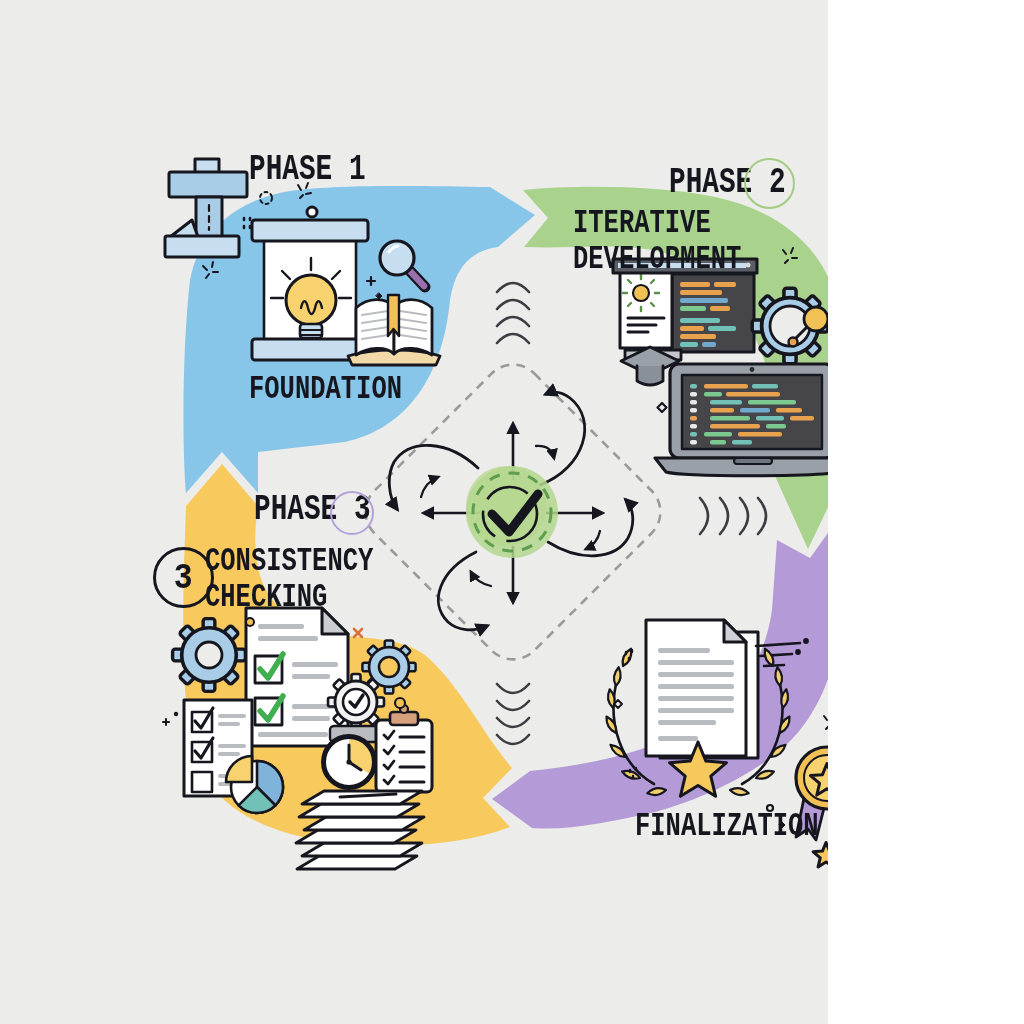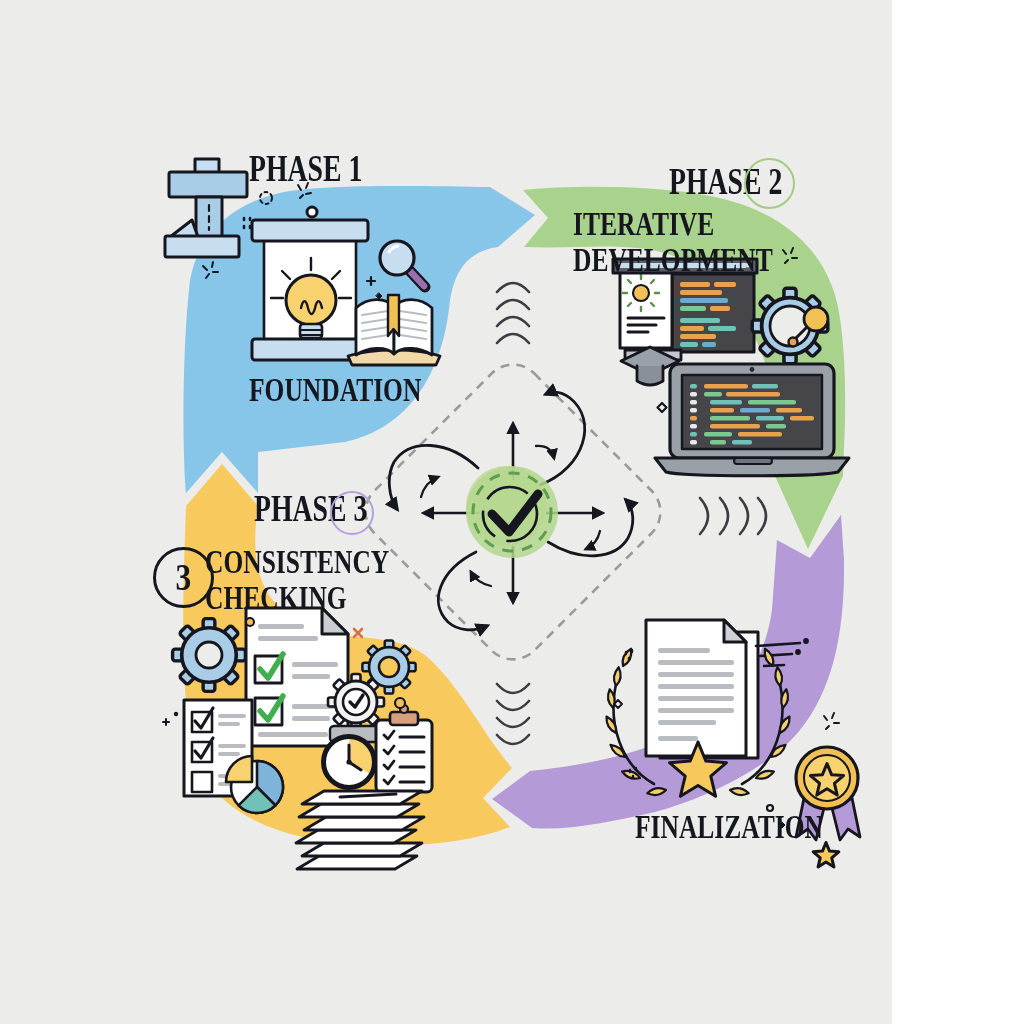--- a/index.html
+++ b/index.html
@@ -1,17 +1,17 @@
 <!DOCTYPE html>
 <html style="--bg: #ececea; --ink: #16161f; --blue: #87c5e9; --green: #a9d28c; --yellow: #f8ca5d; --purple: #b49ad7; --center-green: #b3d78d; --check-green: #3fae4e; --code-bg: #46464a; --code-orange: #e8a14d; --code-green: #7cc98f; --code-blue: #71a9cd; --code-teal: #72c1b9; --gold: #f2c155; --gold-light: #f7d26e; --icon-blue: #a9cde7; --icon-blue-pale: #c6def0; --gray-line: #b9bcc1;"><head>
 <meta charset="utf-8">
 <style>
   html,body{margin:0;padding:0;}
-  #canvas{position:relative;width:892px;height:1024px;background:var(--bg,#ececea);overflow:hidden;
-          font-family:Liberation Serif, serif;}
+  #canvas{position:relative;width:828px;height:1024px;background:var(--bg,#ececea);overflow:hidden;
+          font-family:Liberation Mono, monospace;}
   #art{position:absolute;left:0;top:0;}
   .label{position:absolute;color:var(--ink,#16161f);font-weight:bold;line-height:1.05;
          transform:scaleX(.75);transform-origin:0 0;white-space:pre-line;letter-spacing:0;}
   .phase-h{font-size:37px;}
   .title-h{font-size:34px;}
   .ring{position:absolute;border-radius:50%;background:transparent;}
   #ring2{left:744px;top:158px;width:47px;height:47px;border:2.5px solid #a3cc82;}
   #ring3{left:330px;top:491px;width:40px;height:40px;border:2.5px solid #b3a0d9;}
   #badge3{left:153px;top:547px;width:55px;height:55px;border:3.5px solid var(--ink,#16161f);
           border-radius:50%;position:absolute;display:flex;align-items:center;justify-content:center;

